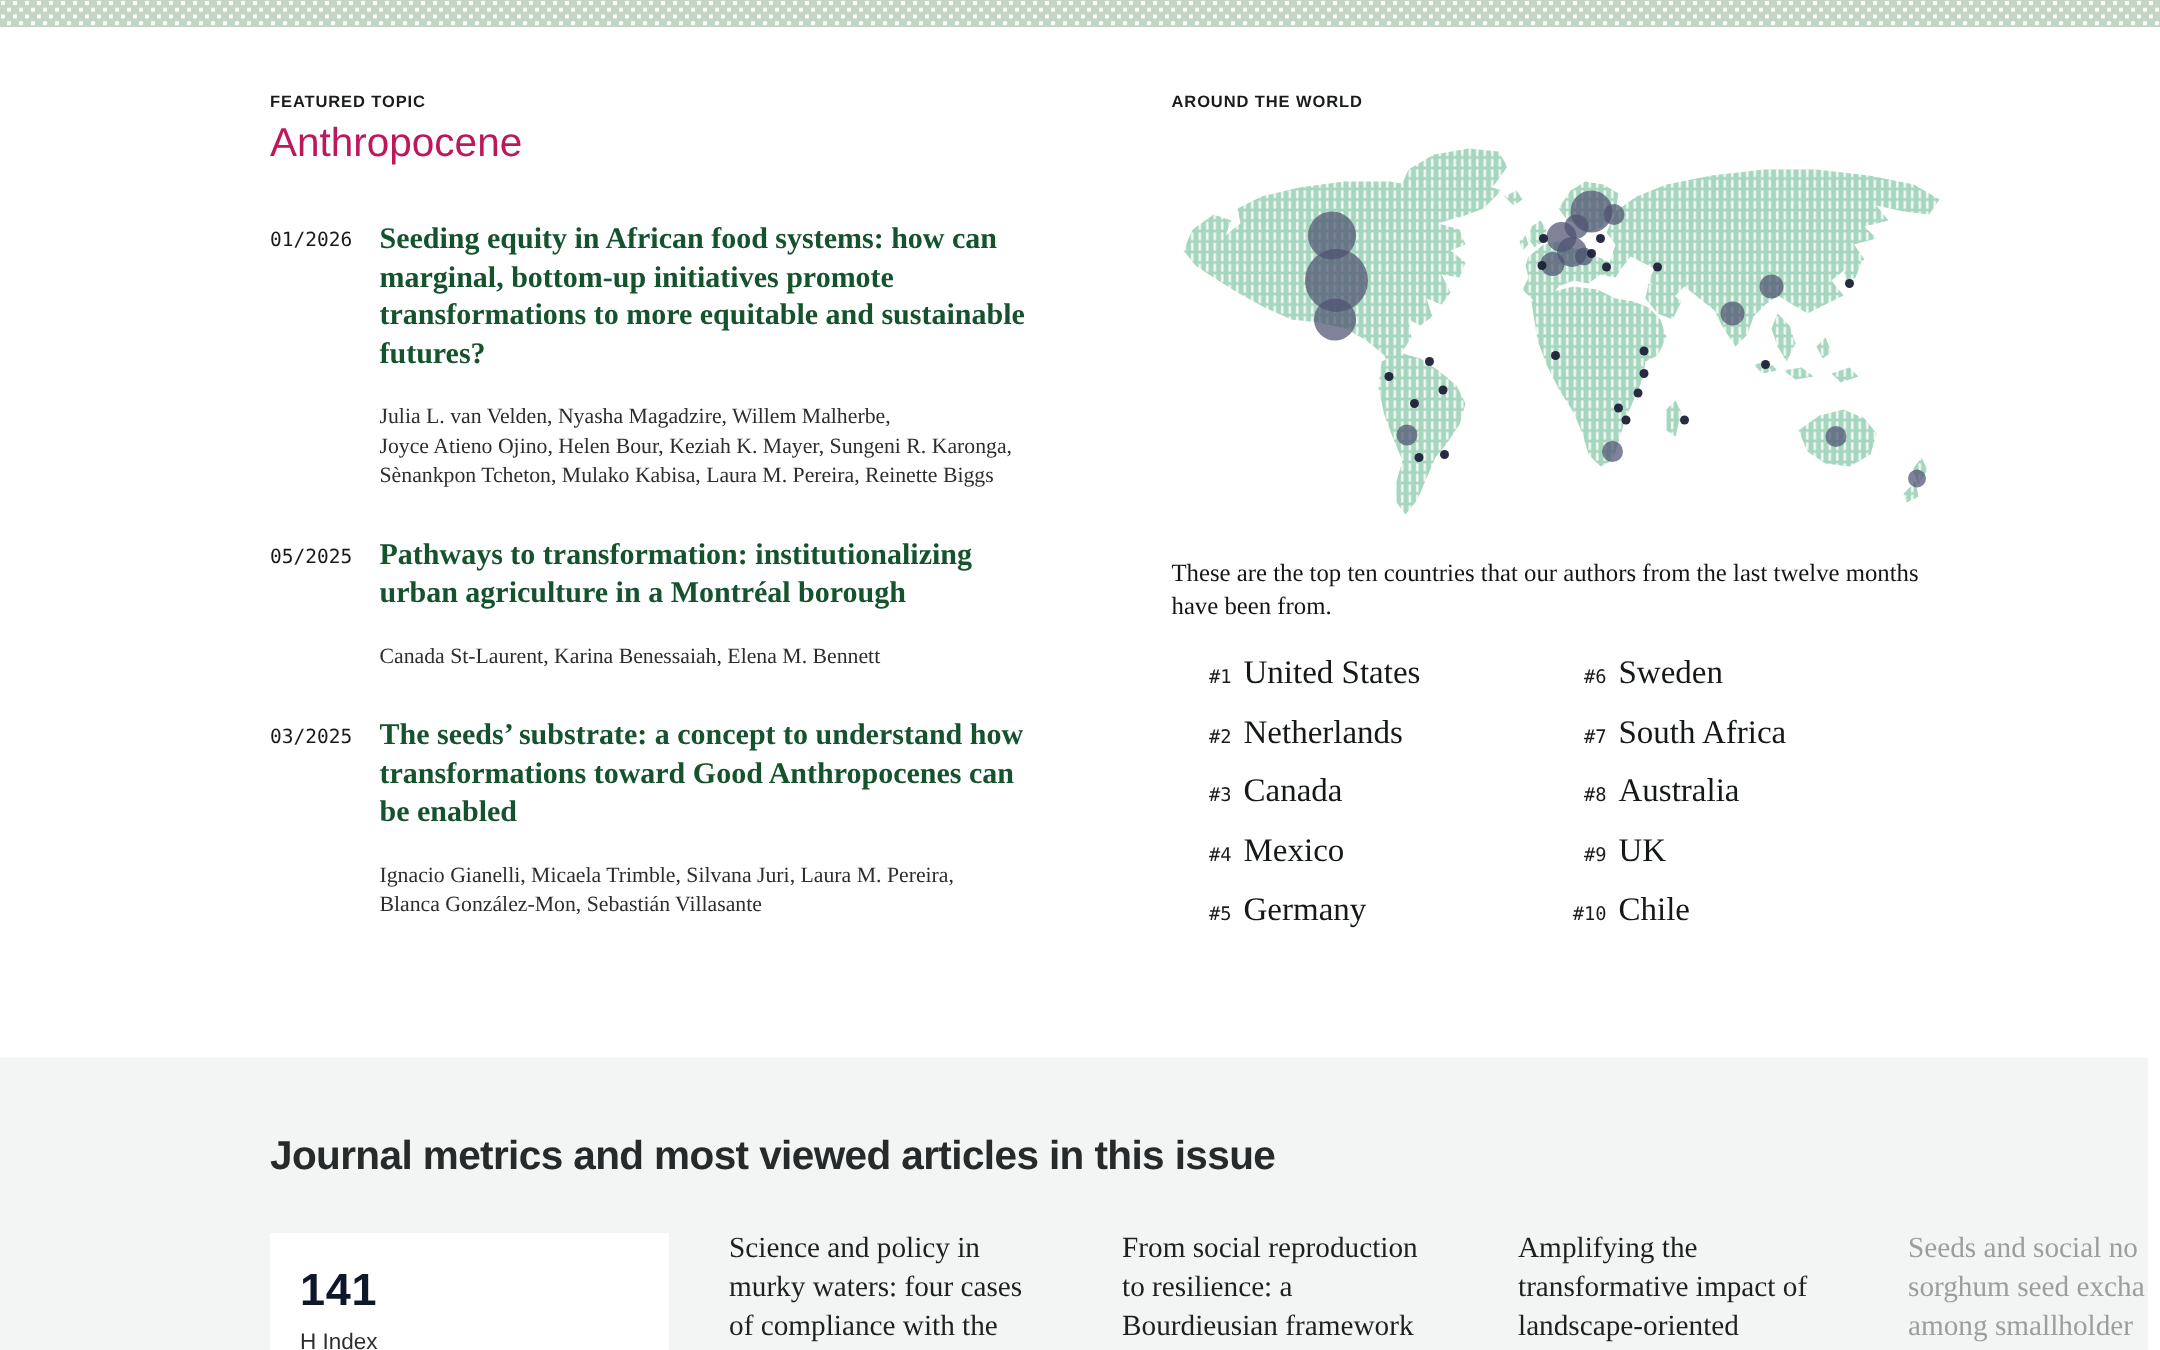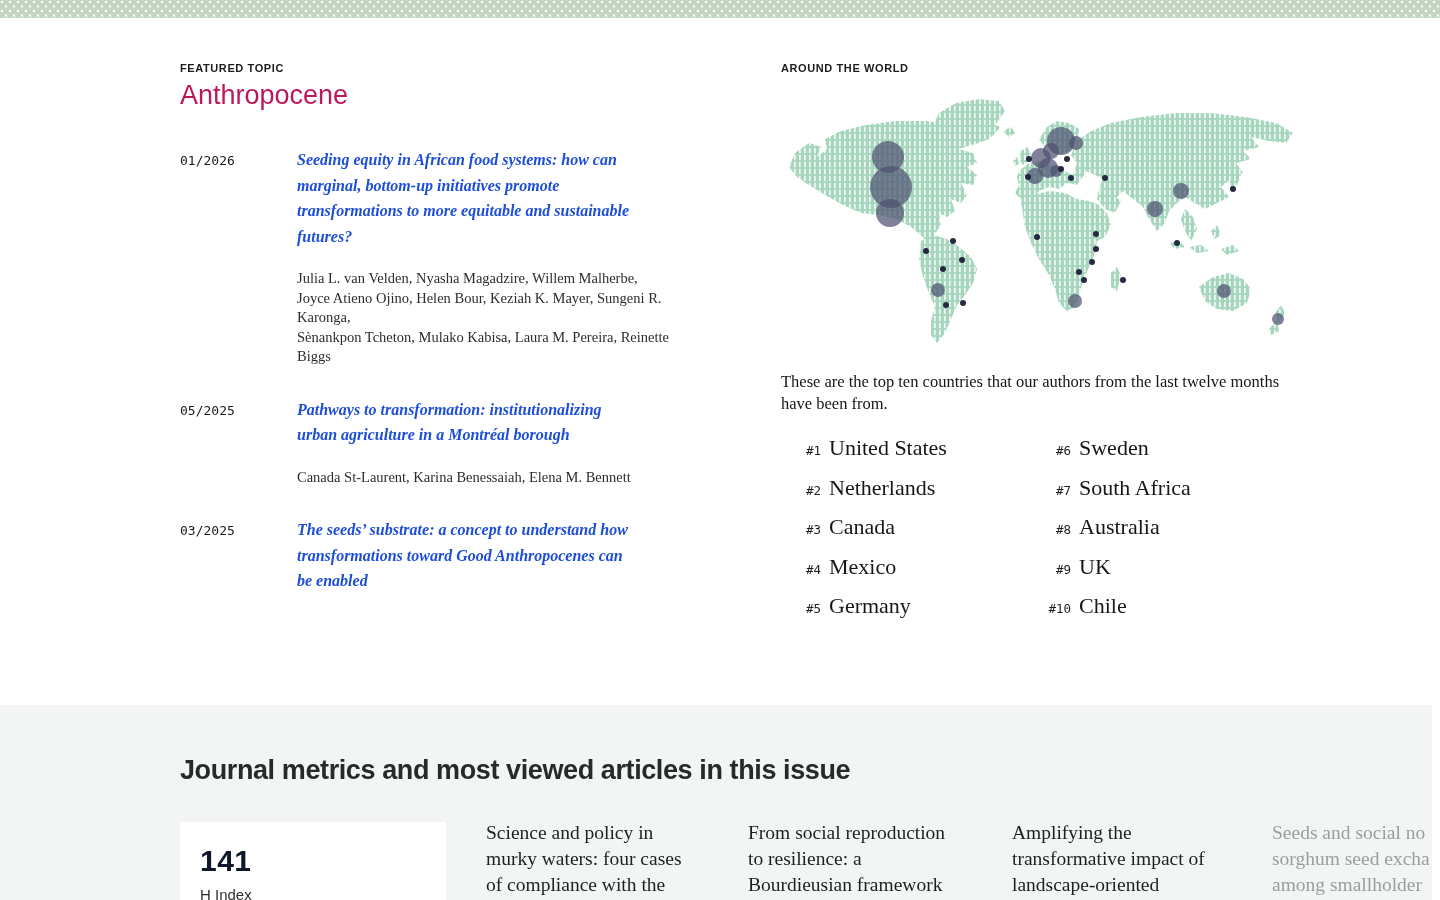--- a/index.html
+++ b/index.html
@@ -25,29 +25,29 @@
     font-size:11px; font-weight:600; letter-spacing:0.6px; color:#1a1c1c;
   }
 
   
   .featured-col { position:absolute; left:180px; top:62px; width:515px; }
   .featured-title {
     font-family:Liberation Sans, sans-serif; font-weight:500;
     font-size:27px; line-height:34px; color:#be185d; margin-top:4px;
   }
   .article-list { margin-top:35px; }
-  .article-row { display:flex; margin-bottom:30px;gap:44px; }
+  .article-row { display:flex; margin-bottom:30px; }
   .article-date {
     width:73px; flex:none;
     font-family:"DejaVu Sans Mono", monospace; font-size:13px; line-height:27px; color:#181a1a;
   }
   .article-main { flex:1; }
   .article-title {
     font-family:"Liberation Serif", serif; font-weight:700;
-    font-size:16px; line-height:25.5px; color:#1d4ed8; cursor:pointer;font-style:italic;
+    font-size:20px; line-height:25.5px; color:#14532d; cursor:pointer;
   }
   .article-authors {
     margin-top:20px; font-family:"Liberation Serif", serif;
     font-size:14.5px; line-height:19.5px; color:#2c2e2e;
   }
 
   
   .authorship-col { position:absolute; left:733px; top:62px; width:529px;margin-left:48px; }
   .authorship-title {
     font-size:27px; line-height:34px; font-weight:700; color:#1d2020; margin-top:4px;
@@ -128,20 +128,22 @@
 urban agriculture in a Montréal borough</div>
         <div class="article-authors multiline">Canada St-Laurent, Karina Benessaiah, Elena M. Bennett</div>
       </div>
     </div>
     <div class="article-row">
       <div class="article-date">03/2025</div>
       <div class="article-main">
         <div class="article-title multiline">The seeds’ substrate: a concept to understand how
 transformations toward Good Anthropocenes can
 be enabled</div>
+        <div class="article-authors multiline">Ignacio Gianelli, Micaela Trimble, Silvana Juri, Laura M. Pereira,
+Blanca González-Mon, Sebastián Villasante</div>
       </div>
     </div>
   </div>
 </section>
 
 <section class="authorship-col">
   <div class="kicker">AROUND THE WORLD</div>
 
   <svg class="world-map" viewBox="0 0 529 256" xmlns="http://www.w3.org/2000/svg" aria-hidden="true">
     <defs>

